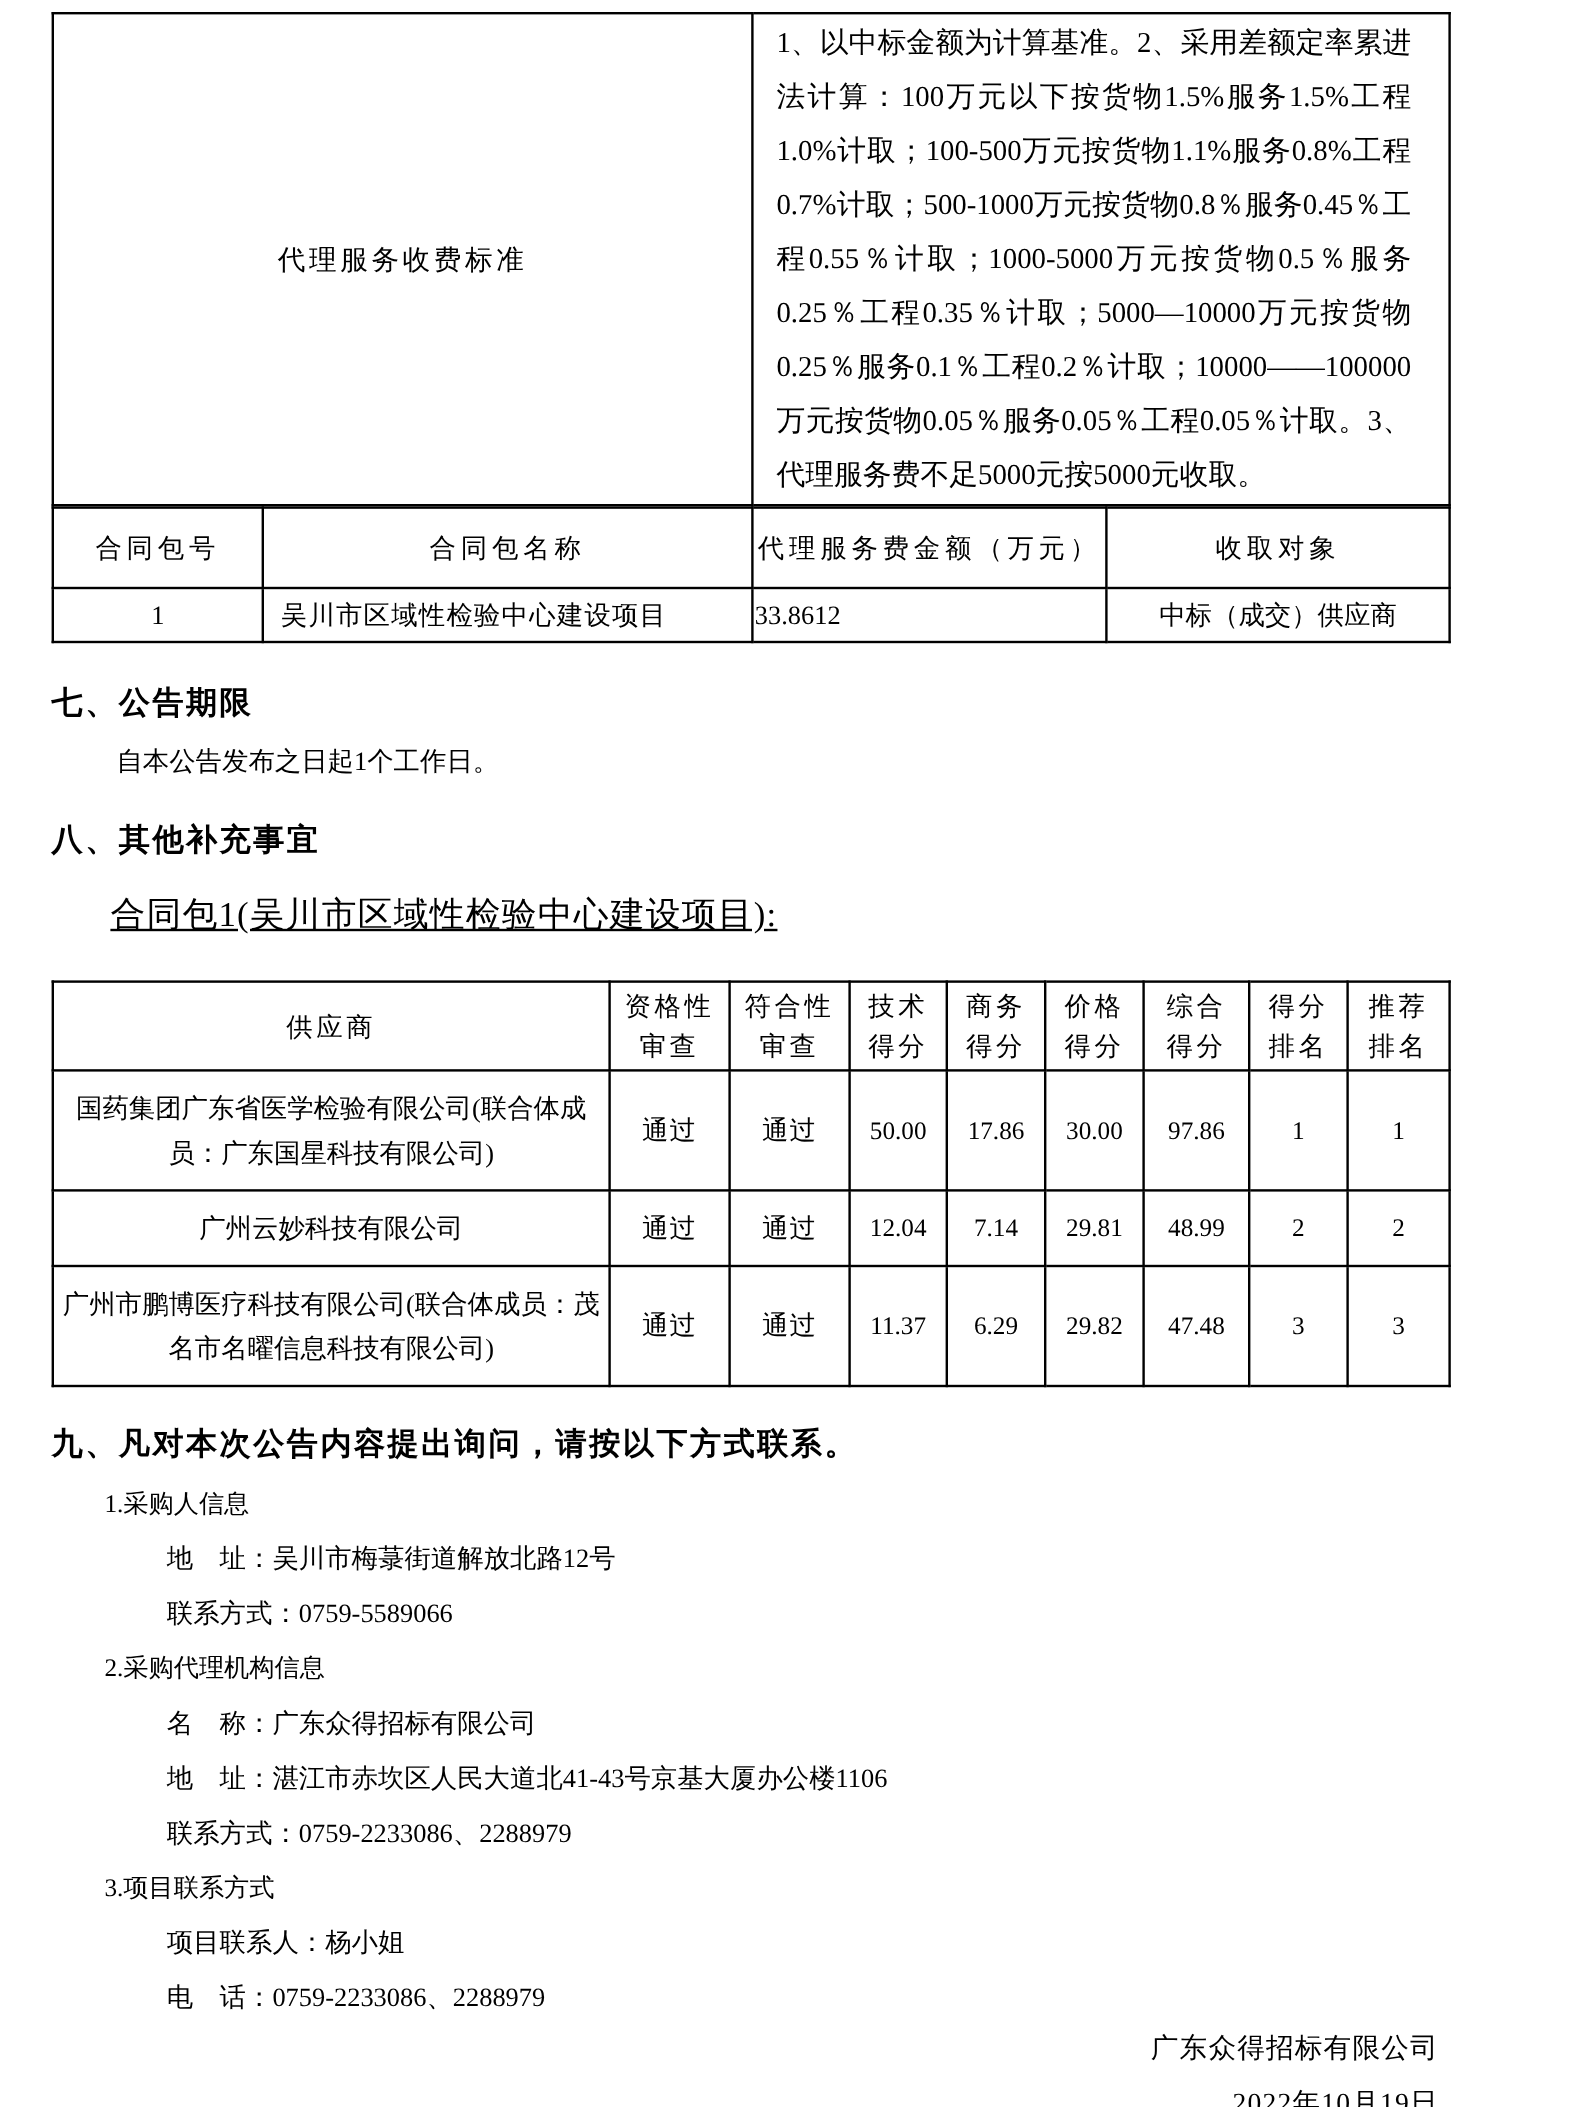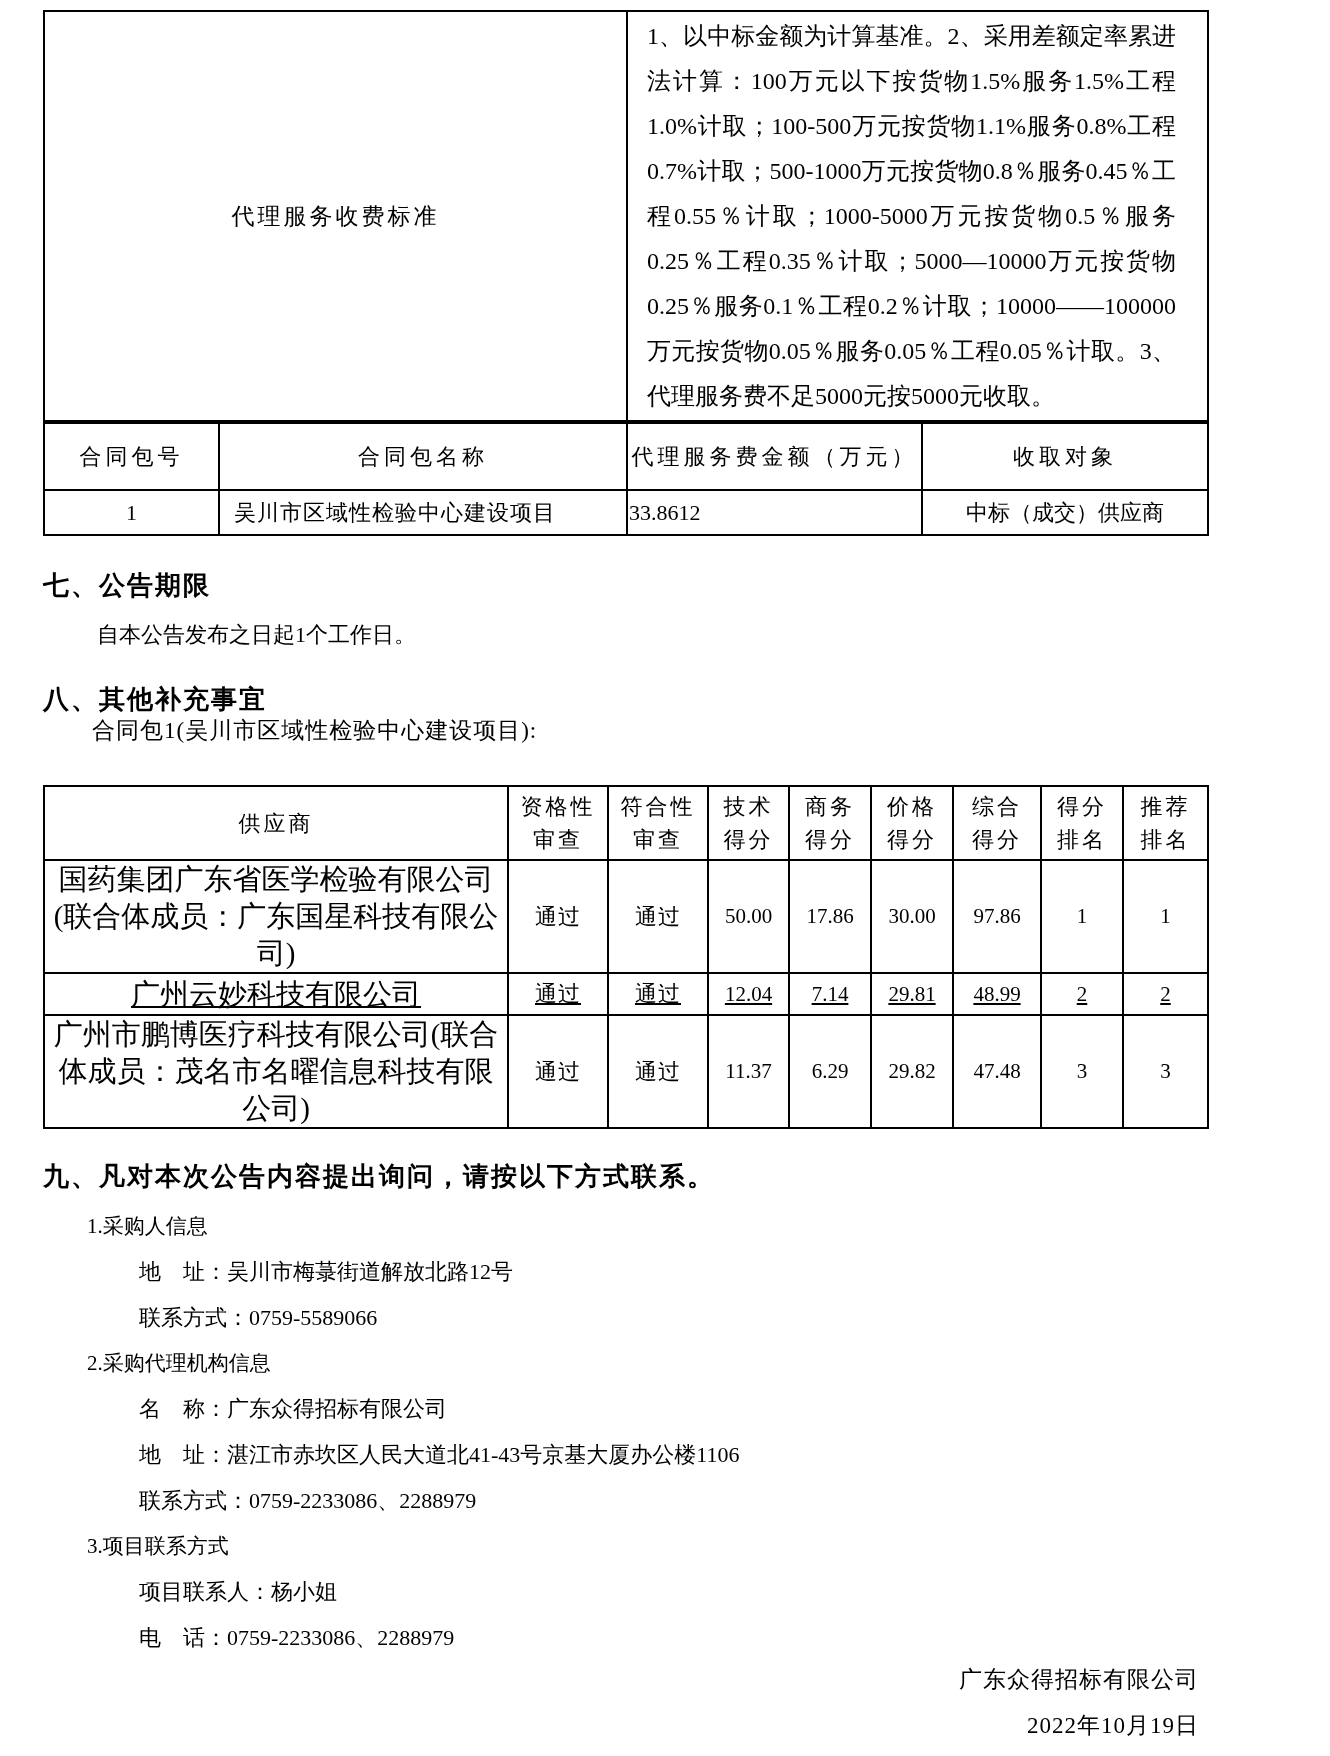--- a/index.html
+++ b/index.html
@@ -32,32 +32,32 @@
   .cell-center { text-align:center; }
   .cell-left { text-align:left; padding-left:14px; letter-spacing:1px; }
   .cell-right { padding-right:11px; }
 
   
   h2, p { margin:0; }
   .sec-title { font-size:26px; font-weight:600; letter-spacing:2px;
     line-height:32px; margin-top:34px; }
   .sec-title.nine { margin-top:32px; }
   .body-line { font-size:22px; line-height:30px; margin-top:18px; margin-left:54px; }
-  .pkg-line { font-size:23px; line-height:30px; margin-left:49px;
-    letter-spacing:1px; }
+  .pkg-line { font-size:29px; line-height:30px; margin-top:32px; margin-left:49px;
+    letter-spacing:1px;text-decoration:underline; }
 
   
   .sup-table { width:1164px; margin-top:39px; }
   .sup-table td { text-align:center; vertical-align:middle; }
   .sup-table .hdr td { height:74px; font-size:22px; letter-spacing:3px;
     line-height:33px; white-space:pre-line; font-weight:normal; }
   .sup-table .r1 td { height:75px; }
-  .sup-table .r2 td { height:42px;text-decoration:underline; }
+  .sup-table .r2 td { height:42px; }
   .sup-table .r3 td { height:77px; }
-  .sup-table .name { font-size:29px; line-height:37px; padding:0 6px;margin-left:41px; }
+  .sup-table .name { font-size:22px; line-height:37px; padding:12px 6px;margin-left:41px; }
   .sup-table .pass { font-size:22px; letter-spacing:1px; }
   .sup-table .num { font-size:21px; }
 
   
   .contact-heading { font-size:21px; line-height:30px; margin-top:18px; margin-left:44px; }
   .contact-heading.h2x { margin-top:15px; }
   .contact-line { font-size:22px; line-height:30px; margin-top:16px; margin-left:96px; }
 
   
   .footer-line { font-size:23px; line-height:30px; text-align:right;

